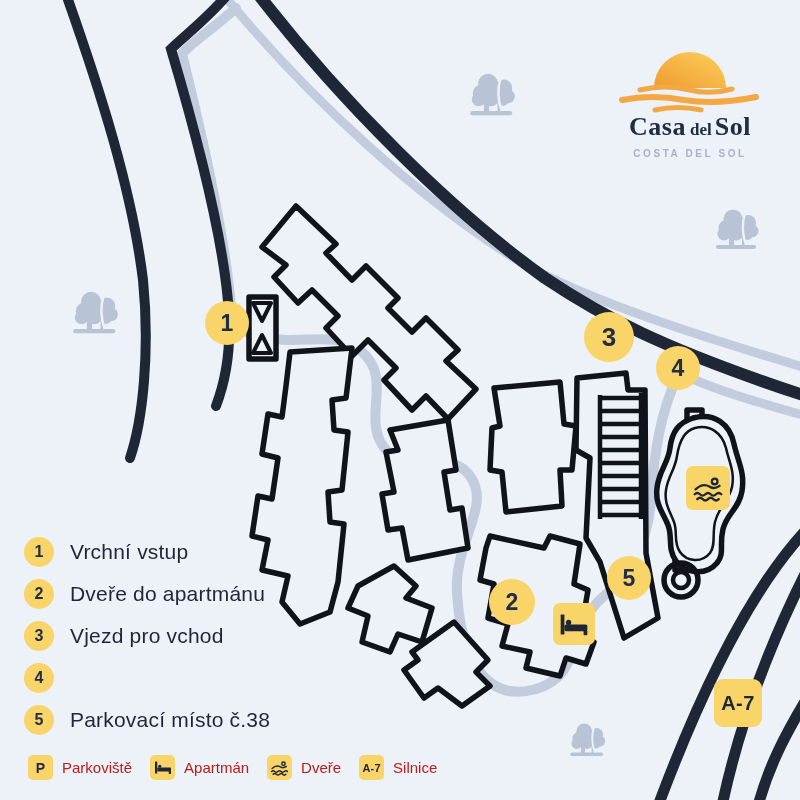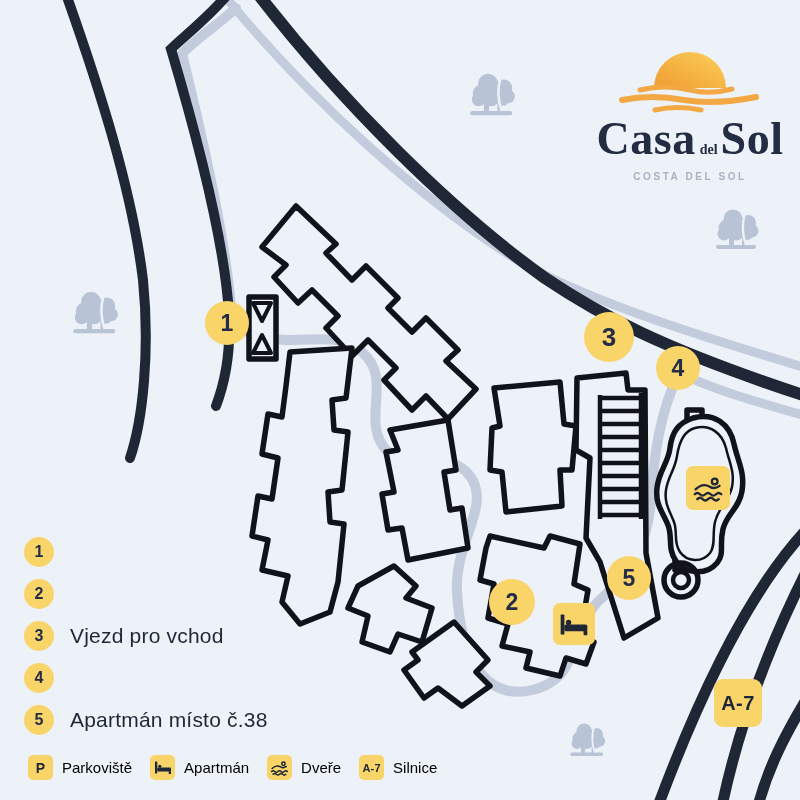--- a/index.html
+++ b/index.html
@@ -23,39 +23,39 @@
     display:flex;align-items:center;justify-content:center;font-weight:bold;font-size:23px;}
   
   .sq{position:absolute;background:var(--yellow);display:flex;align-items:center;justify-content:center;}
   .sq-road{font-weight:bold;color:#1f2737;font-size:20px;letter-spacing:.5px;}
 
   
   .logo{position:absolute;left:575px;top:10px;width:230px;text-align:center;}
   .logo .sunwrap{height:100px;position:relative;}
   .logo .title{font-family:"Liberation Serif",serif;font-weight:bold;color:#222c42;
     display:flex;align-items:baseline;justify-content:center;margin-top:2px;}
-  .logo .big{font-size:46px;letter-spacing:.5px;}
-  .logo .small{font-size:14px;margin:0 3px 0 4px;}
+  .logo .big{font-size:26px;letter-spacing:.5px;}
+  .logo .small{font-size:17px;margin:0 3px 0 4px;}
   .logo .subtitle{font-size:10px;letter-spacing:2.6px;color:var(--sub);font-weight:600;margin-top:6px;}
 
   
   .poi-list{position:absolute;left:24px;top:537px;display:flex;flex-direction:column;gap:12px;}
   .poi{display:flex;align-items:center;gap:16px;}
   .poi .dot{width:30px;height:30px;border-radius:50%;background:var(--yellow);color:#232d45;
     display:flex;align-items:center;justify-content:center;font-weight:bold;font-size:16px;flex:0 0 30px;}
   .poi .lbl{font-size:21px;color:var(--navy);font-weight:500;letter-spacing:.2px;white-space:nowrap;}
 
   
   .legend{position:absolute;left:28px;top:755px;display:flex;align-items:center;gap:18px;}
   .legend .item{display:flex;align-items:center;gap:9px;}
   .legend .chip{width:25px;height:25px;border-radius:5px;background:var(--yellow);
     display:flex;align-items:center;justify-content:center;}
   .legend .chip.txt{font-weight:bold;color:#1f2737;font-size:14px;}
   .legend .chip.txt.small{font-size:11px;letter-spacing:.2px;}
-  .legend .name{font-size:15px;color:#000000;font-weight:500;}
+  .legend .name{font-size:15px;color:#b91c1c;font-weight:500;}
 </style>
 </head>
 <body>
 
 <div id="stage">
 
   <svg class="map" width="800" height="800" viewBox="0 0 800 800">
     <defs>
       <linearGradient id="sungrad" x1="0" y1="1" x2="1" y2="0">
         <stop offset="0" stop-color="#ef9b31"></stop>
@@ -203,34 +203,36 @@
       <path d="M4,16 C9,11 15,10 20,13 C23,15 27,15 31,12"></path>
       <path d="M3,21.5 q3,-3 6,0 t6,0 t6,0 t6,0 t6,0"></path>
       <path d="M6,27 q3,-3 6,0 t6,0 t6,0 t6,0"></path>
     </svg>
   </div>
   <div class="sq sq-road" style="left:714px;top:679px;width:48px;height:48px;border-radius:9px;">A-7</div>
 
   <div class="poi-list">
     <div class="poi">
       <span class="dot">1</span>
+      <span class="lbl">Vrchní vstup</span>
     </div>
     <div class="poi">
       <span class="dot">2</span>
+      <span class="lbl">Dveře do apartmánu</span>
     </div>
     <div class="poi">
       <span class="dot">3</span>
       <span class="lbl">Vjezd pro vchod</span>
     </div>
     <div class="poi">
       <span class="dot">4</span>
     </div>
     <div class="poi">
       <span class="dot">5</span>
-      <span class="lbl">Apartmán místo č.38</span>
+      <span class="lbl">Parkovací místo č.38</span>
     </div>
   </div>
 
   <div class="legend">
     <div class="item">
       <span class="chip txt">P</span>
       <span class="name">Parkoviště</span>
     </div>
     <div class="item">
       <span class="chip">

